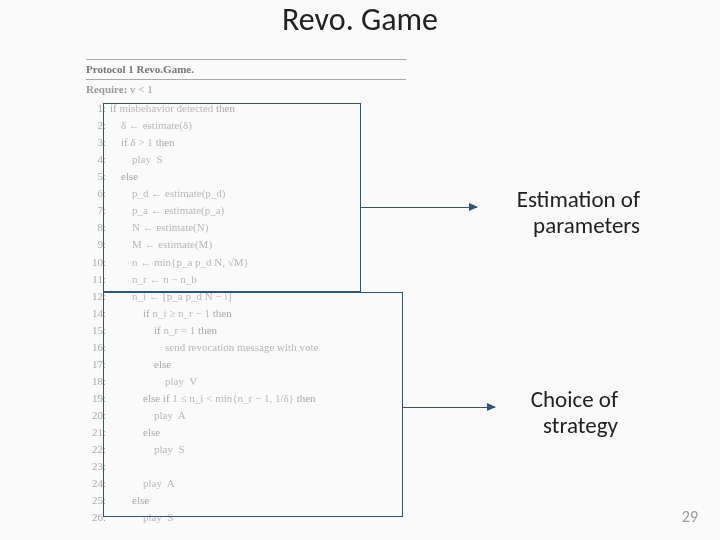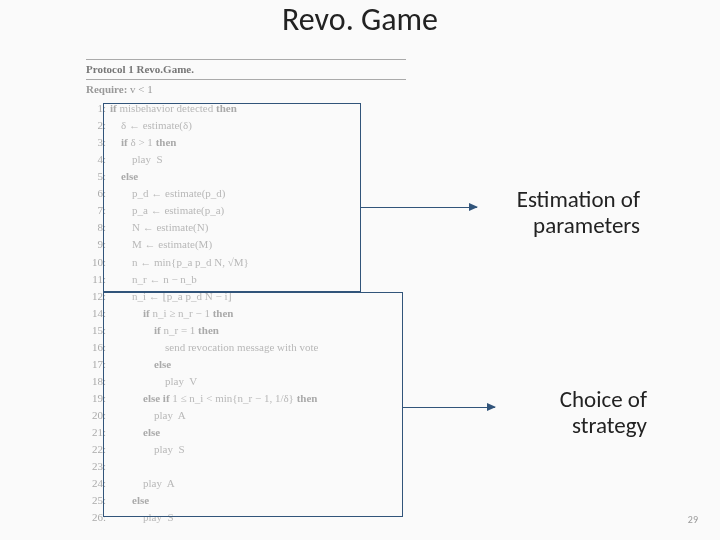--- a/index.html
+++ b/index.html
@@ -28,40 +28,40 @@
     color: #999;
     line-height: 1.55;
   }
   .hr { border-top: 1px solid #aaa; margin: 1px 0; }
   .proto-header { color: #888; }
   .proto-header b { color: #777; font-weight: bold; margin-top: 16px; }
   .lines { margin-top: 2px; }
   .line { display: flex; }
   .ln { width: 24px; text-align: right; padding-right: 4px; color: #aaa; flex-shrink: 0; }
   .code { white-space: pre; color: #b8b8b8; }
-  .code b { font-weight: bold; color: #aaa; }
+  .code b { font-weight: normal; color: #aaa; }
   
   .box {
     position: absolute;
     border: 1.8px solid #31547a;
     background: transparent;
   }
   #box1 { left: 103px; top: 103px; width: 258px; height: 189px; }
   #box2 { left: 103px; top: 292px; width: 300px; height: 225px; }
   
   .callout {
     position: absolute;
     font-family: Calibri, Arial, sans-serif;
     font-size: 23px;
     color: #222;
     text-align: right;
     line-height: 1.15;
   }
   #callout1 { left: 480px; top: 186px; width: 160px; }
-  #callout2 { left: 527px; top: 386px; width: 120px; }
+  #callout2 { left: 498px; top: 386px; width: 120px; }
   
   .arrow {
     position: absolute;
     height: 0;
     border-top: 1.8px solid #31547a;
   }
   .arrow::after {
     content: "";
     position: absolute;
     right: -1px;
@@ -69,21 +69,21 @@
     border-left: 9px solid #31547a;
     border-top: 4.5px solid transparent;
     border-bottom: 4.5px solid transparent;
   }
   #arrow1 { left: 361px; top: 207px; width: 116px; }
   #arrow2 { left: 403px; top: 407px; width: 92px; }
   .pagenum {
     position: absolute;
     right: 22px;
     bottom: 14px;
-    font-size: 10px;
+    font-size: 16px;
     color: #9a9a9a;
   }
 </style>
 </head>
 <body>
 
 <div class="title">Revo. Game</div>
 
 <div class="protocol-area">
   <div class="hr"></div>

